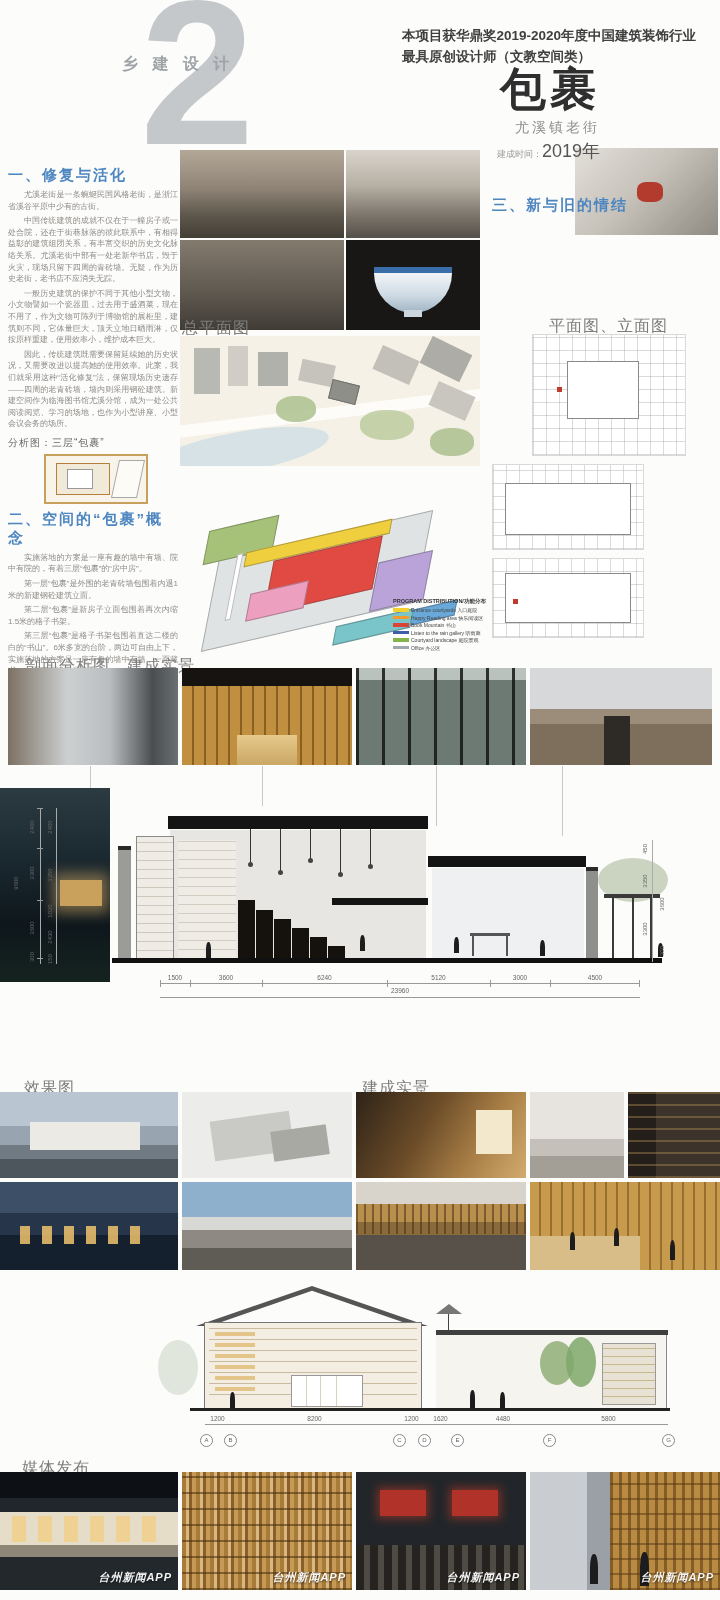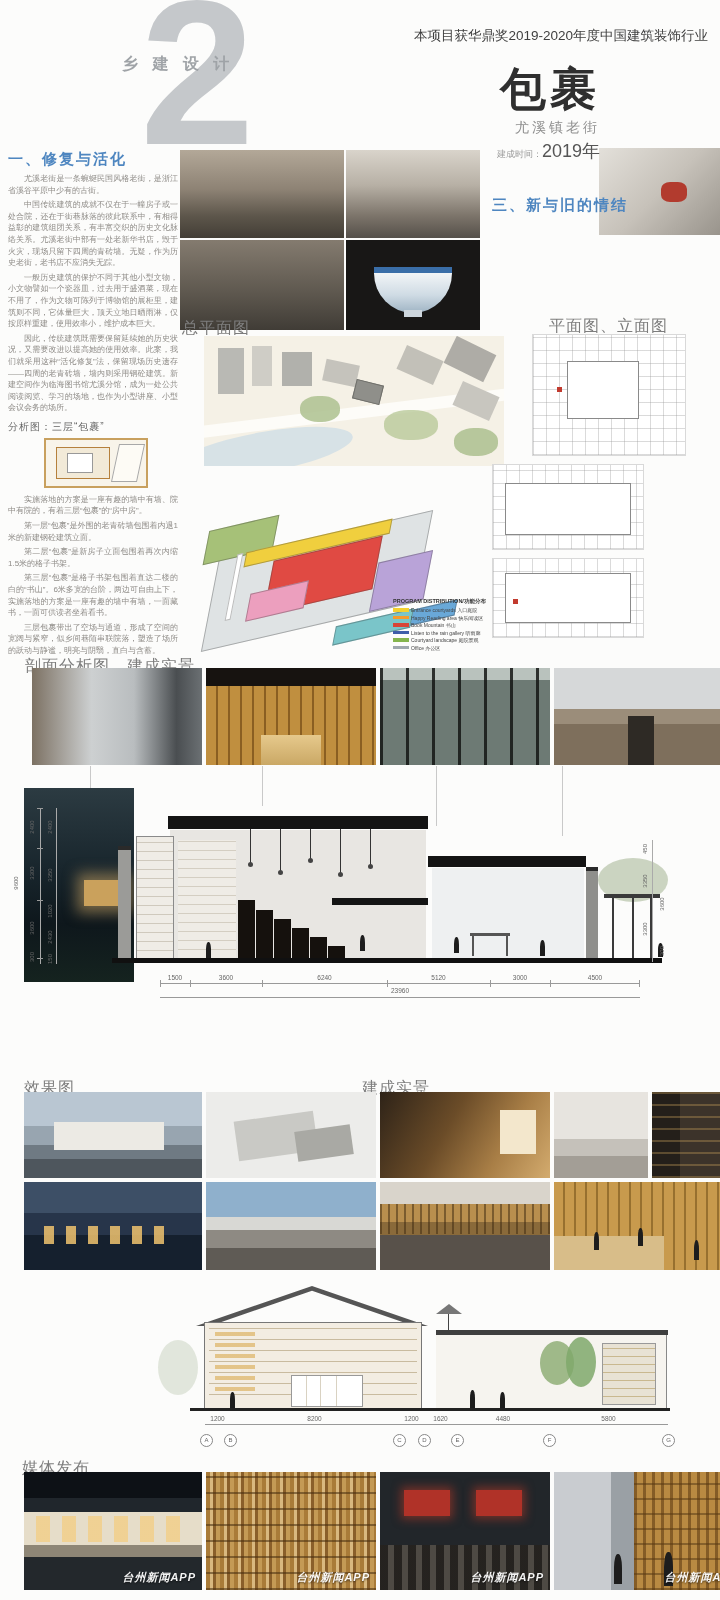--- a/index.html
+++ b/index.html
@@ -1,23 +1,23 @@
 <!DOCTYPE html>
 <html><head>
 <meta charset="utf-8">
 <style>
   html,body{margin:0;padding:0;}
   body{background:#e9e9e9;font-family:"Liberation Sans",sans-serif;}
   #board{position:relative;width:720px;height:1600px;background:#fcfcfb;margin:0 auto;overflow:hidden;}
   .abs{position:absolute;}
-  .ph{position:absolute;overflow:hidden;margin-left:24px;}
+  .ph{position:absolute;overflow:hidden;}
   .lbl{position:absolute;font-size:16px;color:#7d7d7d;letter-spacing:1px;}
   .h-blue{font-size:15px;font-weight:bold;color:#4e86c0;letter-spacing:2px;margin:0 0 4px 0;}
   .para{font-size:8px;line-height:1.45;color:#8f8c88;text-indent:2em;text-align:justify;margin:0 0 3px 0;}
-  .col-left{position:absolute;left:8px;top:150px;width:170px;}
+  .col-left{position:absolute;left:8px;top:166px;width:170px;}
   .col-right{position:absolute;left:492px;top:196px;width:226px;}
   .linedraw{position:absolute;background:
      repeating-linear-gradient(90deg,rgba(150,150,150,.35) 0 1px,transparent 1px 13px),
      repeating-linear-gradient(0deg,rgba(150,150,150,.35) 0 1px,transparent 1px 13px),#fff;
      border:1px solid #d9d9d9;}
   .vnum{position:absolute;font-size:6px;color:#666;width:30px;text-align:center;
      transform:rotate(-90deg);transform-origin:center;margin-left:-15px;margin-top:-4px;}
   .dimnum{position:absolute;top:0;font-size:6.5px;color:#666;text-align:center;}
   .tick{position:absolute;width:1px;height:7px;background:#999;}
   .htick{position:absolute;width:6px;height:1px;background:#999;}
@@ -35,22 +35,23 @@
      font-size:6px;color:#666;text-align:center;line-height:11px;background:#fff;}
 </style>
 </head>
 <body>
 
 <div id="board">
 
   <div class="abs" style="left:140px;top:-30px;font-size:206px;font-weight:bold;line-height:1;color:#c5c8cb;z-index:1;">2</div>
   <div class="abs" style="left:122px;top:54px;font-size:16px;color:#9fa3a7;letter-spacing:5px;font-weight:600;z-index:2;">乡 建 设 计</div>
 
-  <div class="abs" style="right:12px;top:26px;text-align:left;color:#3f3f3f;font-size:13.5px;line-height:1.55;font-weight:400;z-index:2;">
+  <div class="abs" style="right:24px;top:26px;text-align:left;color:#3f3f3f;font-size:13.5px;line-height:1.55;font-weight:700;z-index:2;">
     <div>本项目获华鼎奖2019-2020年度中国建筑装饰行业</div>
+    <div>最具原创设计师（文教空间类）</div>
   </div>
 
   <div class="abs" style="right:120px;top:64px;text-align:right;z-index:2;">
     <div style="font-size:46px;color:#2f2f2f;letter-spacing:4px;font-weight:600;line-height:1.1;">包裹</div>
     <div style="font-size:14px;color:#8f8f8f;letter-spacing:3px;margin-top:4px;">尤溪镇老街</div>
     <div style="margin-top:2px;">
       <span style="font-size:9px;color:#9a9a9a;">建成时间：</span><span style="font-size:18px;color:#555;">2019年</span>
     </div>
   </div>
 
@@ -61,20 +62,21 @@
     <p class="para">一般历史建筑的保护不同于其他小型文物，小文物譬如一个瓷器皿，过去用于盛酒菜，现在不用了，作为文物可陈列于博物馆的展柜里，建筑则不同，它体量巨大，顶天立地日晒雨淋，仅按原样重建，使用效率小，维护成本巨大。</p>
     <p class="para">因此，传统建筑既需要保留延续她的历史状况，又需要改进以提高她的使用效率。此案，我们就采用这种“活化修复”法，保留现场历史遗存——四周的老青砖墙，墙内则采用钢砼建筑。新建空间作为临海图书馆尤溪分馆，成为一处公共阅读阅览、学习的场地，也作为小型讲座、小型会议会务的场所。</p>
 
     <div style="font-size:10px;color:#666;margin:6px 0 4px 0;letter-spacing:1px;">分析图：三层“包裹”</div>
     <div style="position:relative;width:100px;height:46px;margin:2px 0 6px 36px;border:2px solid #c8a05e;background:#f8f4ea;">
       <div style="position:absolute;left:10px;top:7px;width:52px;height:30px;border:1.5px solid #b5803c;background:#f2ead8;"></div>
       <div style="position:absolute;left:21px;top:13px;width:24px;height:18px;border:1px solid #999;background:#fff;"></div>
       <div style="position:absolute;right:5px;top:4px;bottom:4px;width:24px;border:1px solid #a8a8a8;transform:skewX(-12deg);background:#fdfbf5;"></div>
     </div>
 
+    <div class="h-blue">二、空间的“包裹”概念</div>
     <p class="para">实施落地的方案是一座有趣的墙中有墙、院中有院的，有着三层“包裹”的“房中房”。</p>
     <p class="para">第一层“包裹”是外围的老青砖墙包围着内退1米的新建钢砼建筑立面。</p>
     <p class="para">第二层“包裹”是新房子立面包围着再次内缩1.5米的格子书架。</p>
     <p class="para">第三层“包裹”是格子书架包围着直达二楼的白的“书山”。6米多宽的台阶，两边可自由上下，实施落地的方案是一座有趣的墙中有墙，一面藏书，一面可供读者坐着看书。</p>
     <p class="para">三层包裹带出了空场与通道，形成了空间的宽阔与紧窄，似乡间巷陌串联院落，塑造了场所的跃动与静谧，明亮与阴翳，直白与含蓄。</p>
   </div>
 
   <div class="abs" style="left:180px;top:150px;width:300px;height:180px;display:grid;grid-template-columns:164px 134px;grid-template-rows:88px 90px;gap:2px;">
     <div style="background:linear-gradient(180deg,#b3a898 0%,#8d8274 45%,#5d564b 75%,#433e36 100%);"></div>
     <div style="background:linear-gradient(180deg,#d9d4cb 0%,#b7b0a5 40%,#7c746a 75%,#55504a 100%);"></div>

